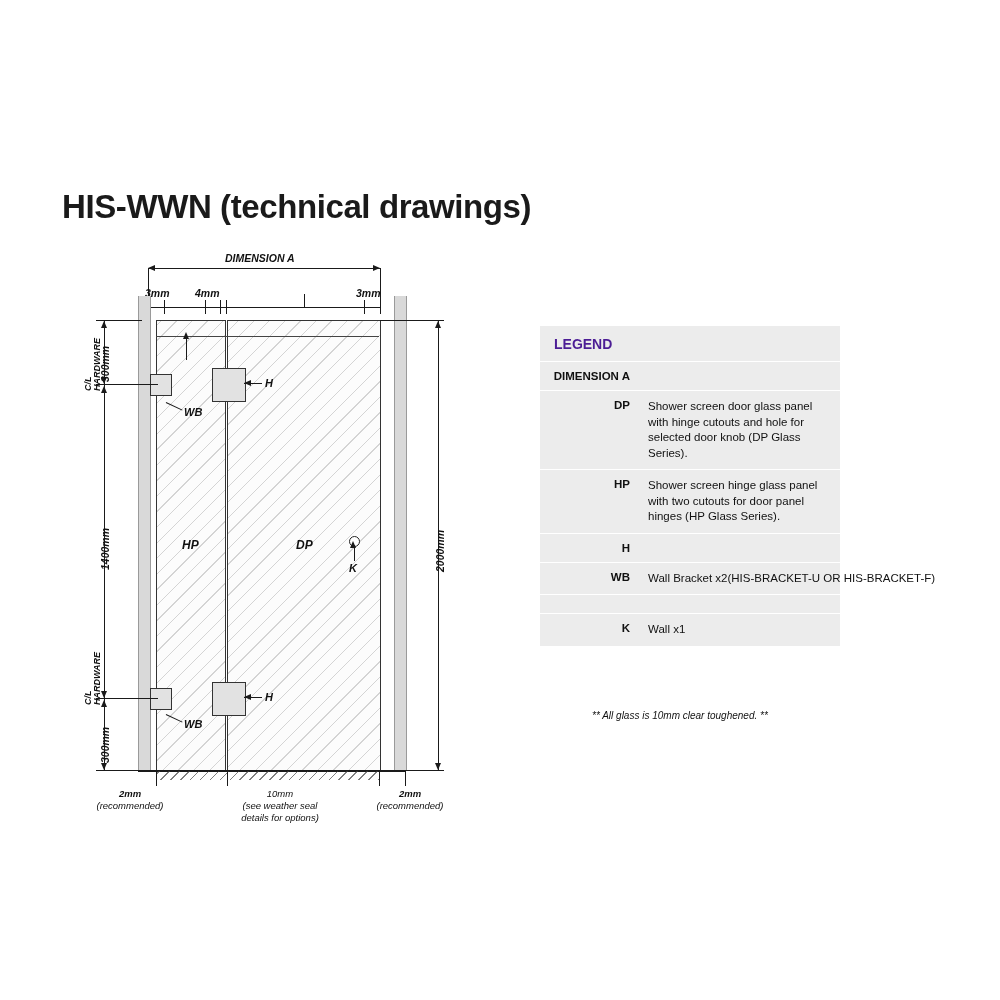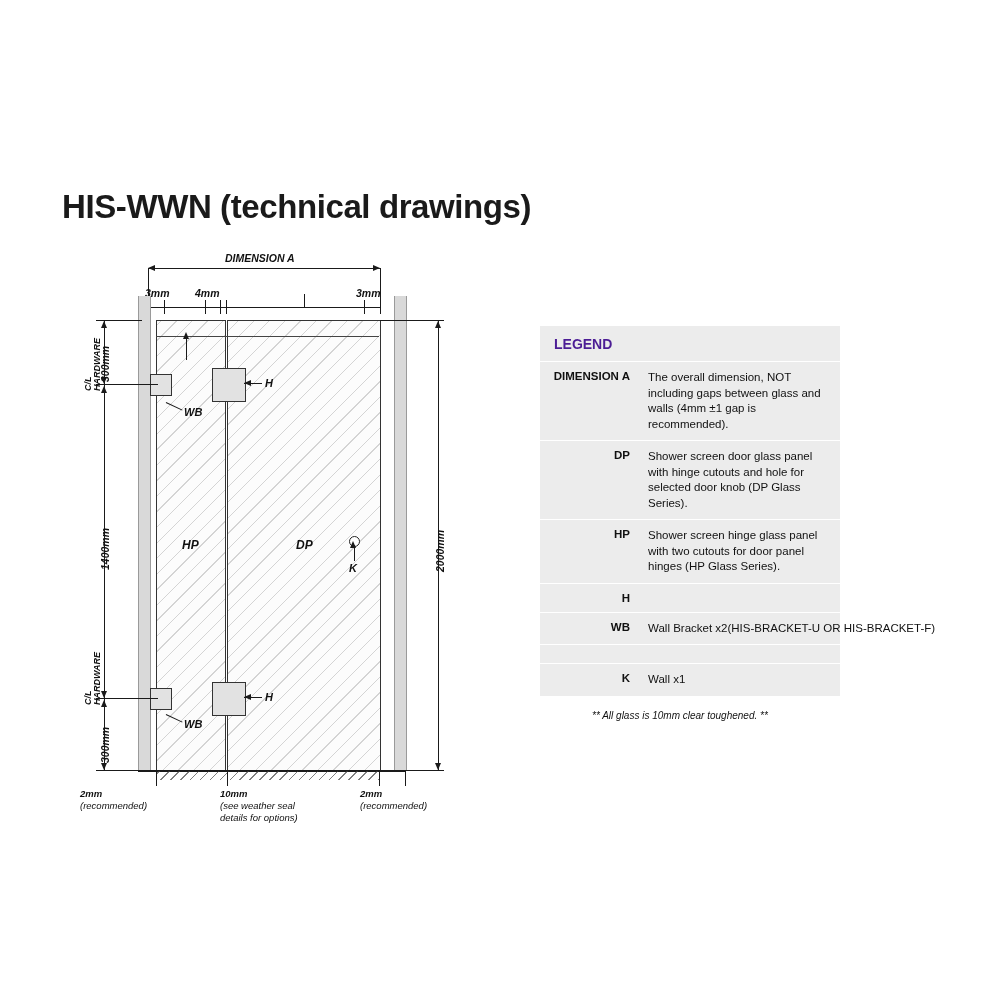--- a/index.html
+++ b/index.html
@@ -108,21 +108,21 @@
     transform-origin: 0 0;
     transform: rotate(-90deg);
   }
   .vtext.bold { font-weight: bold; }
 
   .note {
     position: absolute;
     font-size: 9.5px;
     font-style: italic;
     color: #111;
-    text-align: left;
+    text-align: center;
     line-height: 1.25;
   }
 
   .arrowL, .arrowR {
     position: absolute;
     width: 0; height: 0;
     border-top: 3.5px solid transparent;
     border-bottom: 3.5px solid transparent;
   }
   .arrowL { border-right: 7px solid #1a1a1a; }
@@ -309,36 +309,35 @@
   <div class="line vline" style="left:96px; top:520px; height:16px;"></div>
   <div class="line vline" style="left:167px; top:520px; height:16px;"></div>
   <div class="line vline" style="left:319px; top:520px; height:16px;"></div>
   <div class="line vline" style="left:345px; top:520px; height:16px;"></div>
 
   <div class="note" style="left:20px; top:538px; width:100px;">
     <span style="font-weight:bold;">2mm</span><br>
     <span>(recommended)</span>
   </div>
   <div class="note" style="left:160px; top:538px; width:120px;">
-    <span style="font-weight:bold;">10mm</span><br>
+    <span style="font-weight:normal;">10mm</span><br>
     <span>(see weather seal<br>details for options)</span>
   </div>
   <div class="note" style="left:300px; top:538px; width:100px;">
     <span style="font-weight:bold;">2mm</span><br>
     <span>(recommended)</span>
   </div>
 
 </div>
 
 <div id="legend">
   <div class="legend-head">LEGEND</div>
 
   <div class="legend-row">
     <div class="legend-key">DIMENSION A</div>
-    <div class="legend-val">The overall dimension, NOT including gaps between glass and walls (4mm ±1 gap is recommended).</div>
   </div>
 
   <div class="legend-row">
     <div class="legend-key">DP</div>
     <div class="legend-val">Shower screen door glass panel with hinge cutouts and hole for selected door knob (DP Glass Series).</div>
   </div>
 
   <div class="legend-row">
     <div class="legend-key">HP</div>
     <div class="legend-val">Shower screen hinge glass panel with two cutouts for door panel hinges (HP Glass Series).</div>

